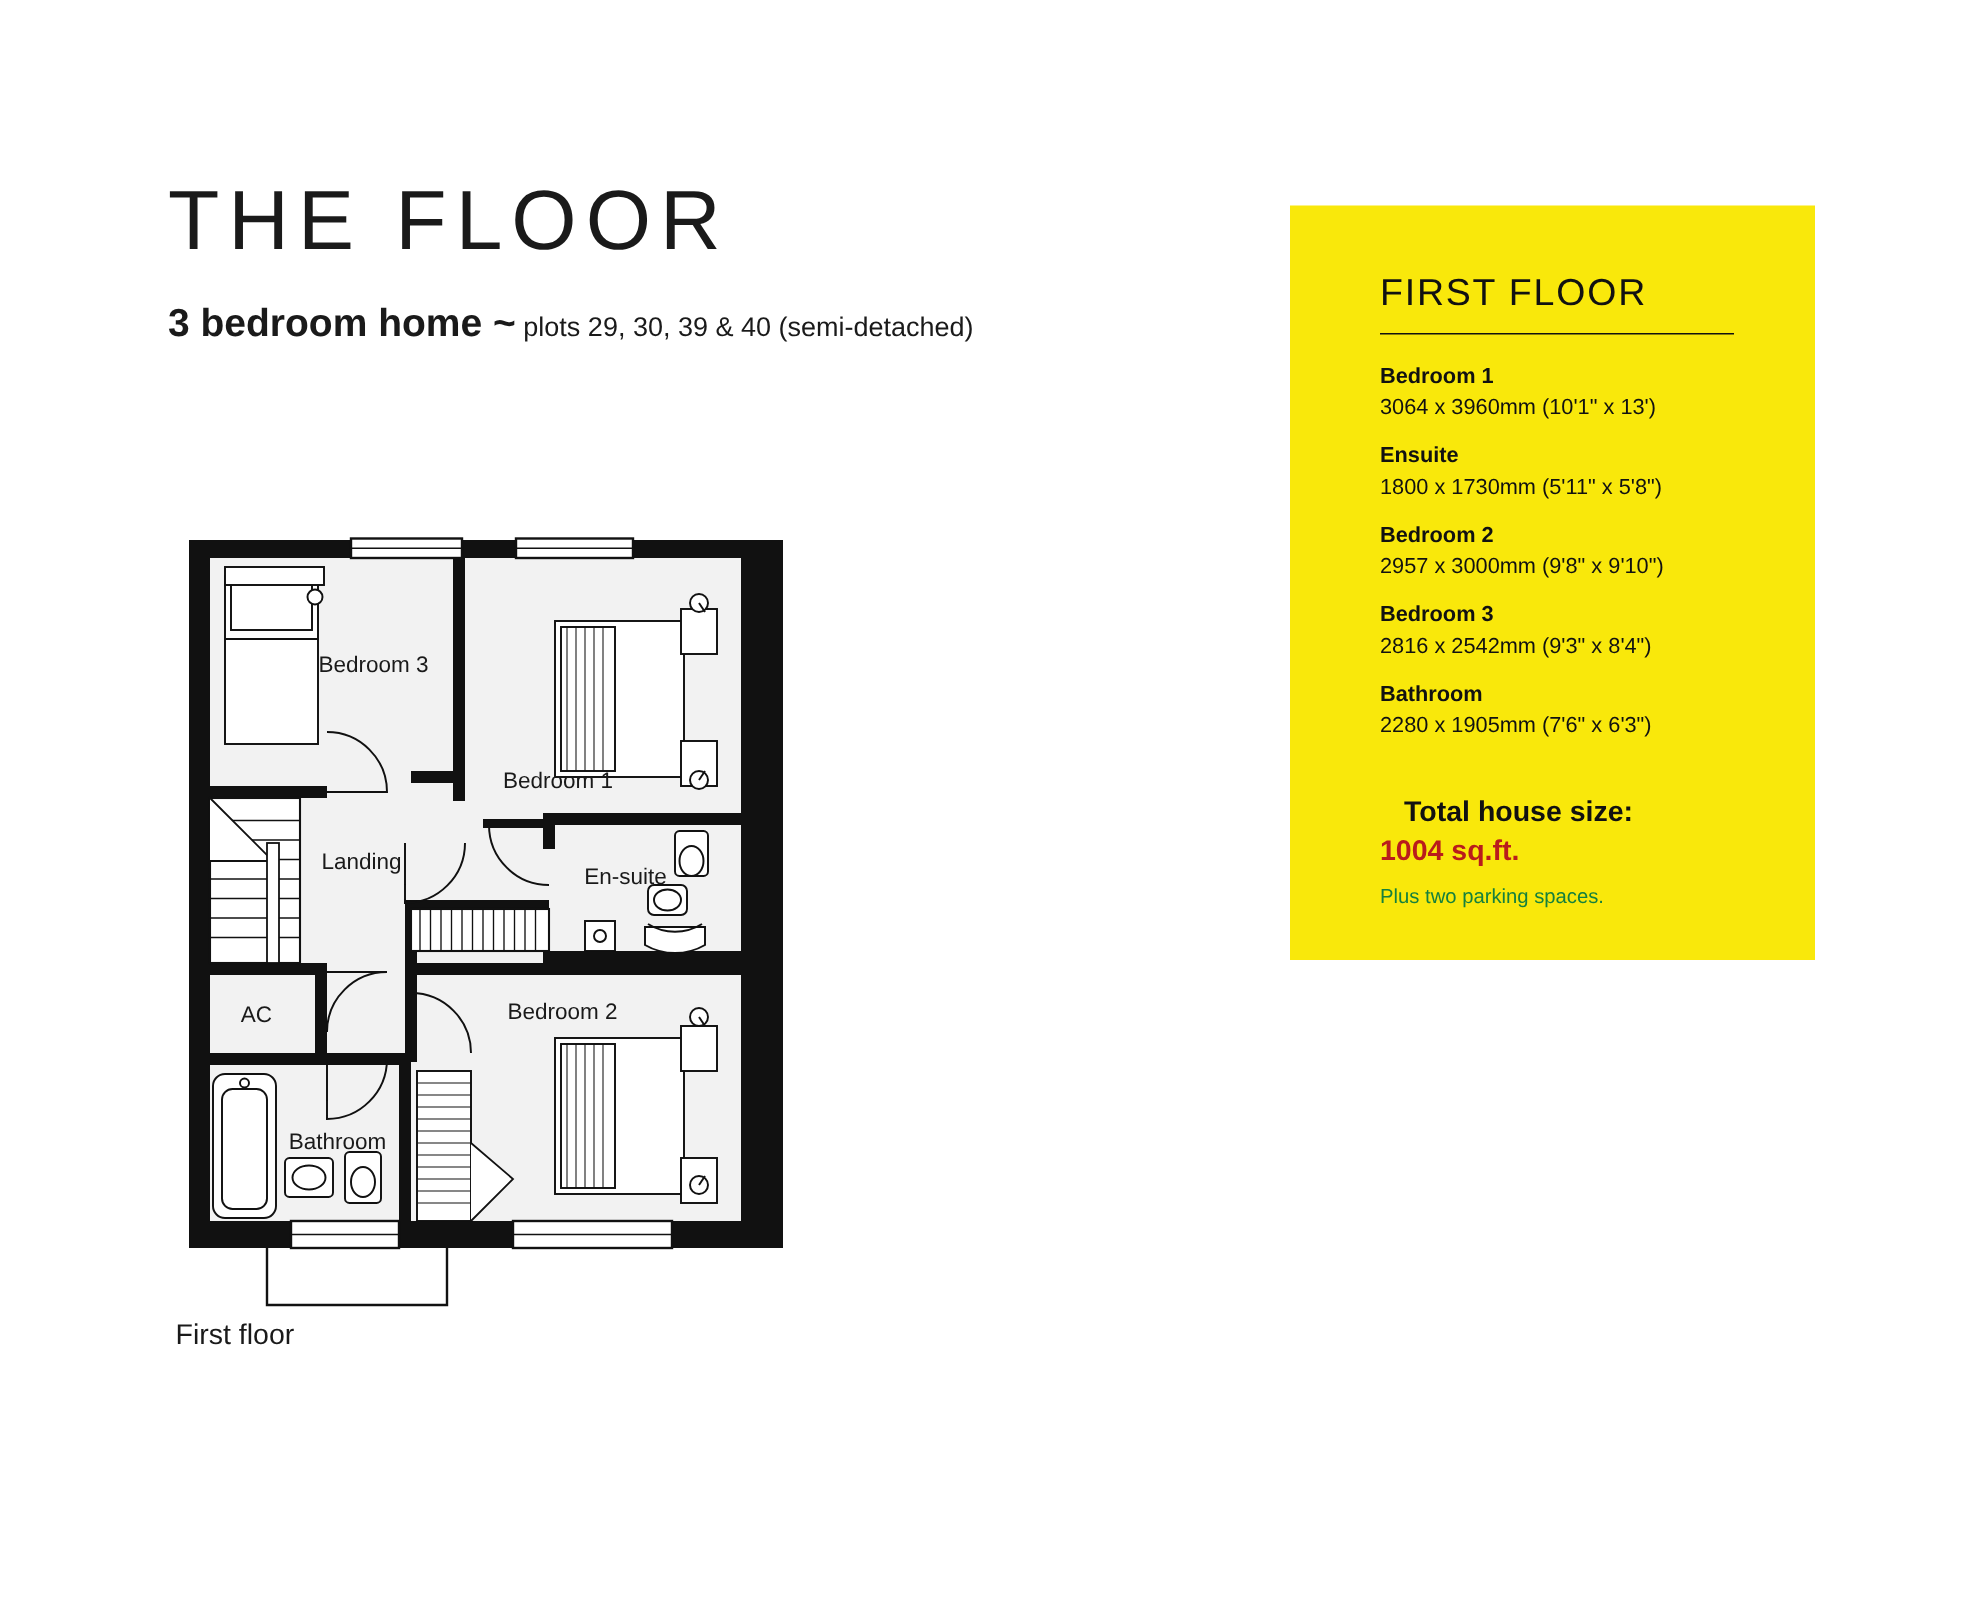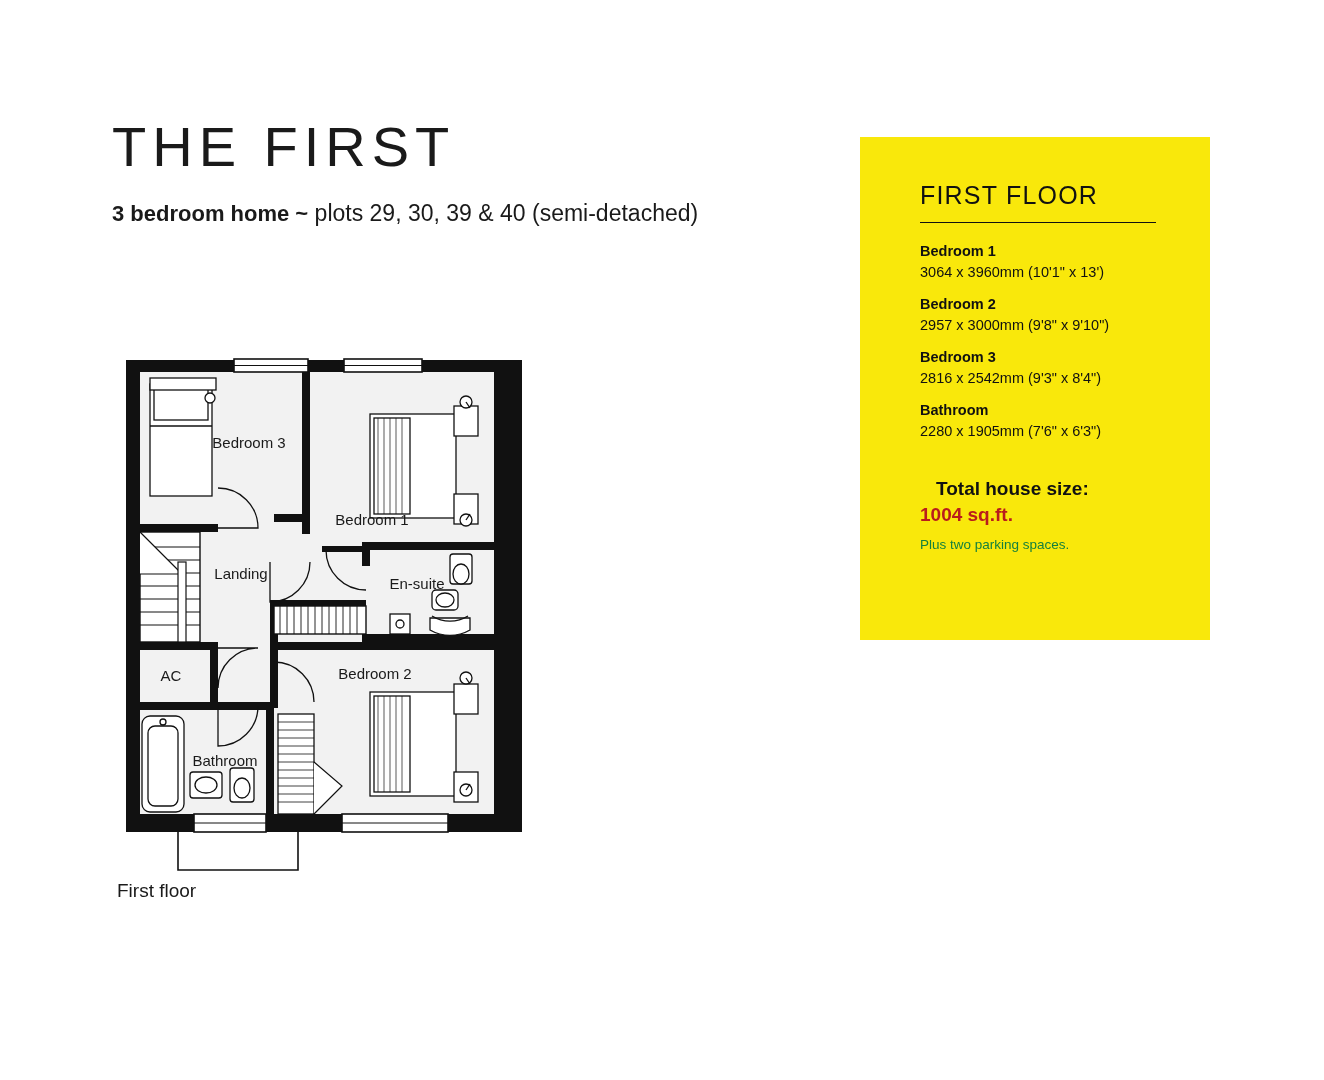--- a/index.html
+++ b/index.html
@@ -33,25 +33,25 @@
     white-space: nowrap;
   }
   #subtitle-row {
     margin-top: 22px;
     font-size: 20px;
     line-height: 1.3;
     white-space: nowrap;
   }
   #subtitle-strong {
     font-weight: 700;
-    font-size: 22px;
+    font-size: 26px;
   }
   #subtitle-rest {
     font-weight: 400;
-    font-size: 23px;
+    font-size: 18px;
   }
 
   
   #floorplan-wrap {
     position: absolute;
     left: 112px;
     top: 352px;
     width: 420px;
     height: 520px;
   }
@@ -131,21 +131,21 @@
   .rm-label {
     font-family: "Liberation Sans", sans-serif;
     font-size: 15px;
     fill: #1a1a1a;
   }
 </style>
 </head>
 <body>
 
 <div id="title-block">
-  <div id="plan-title">THE FIRST</div>
+  <div id="plan-title">THE FLOOR</div>
   <div id="subtitle-row">
     <span id="subtitle-strong">3 bedroom home ~</span><span id="subtitle-rest"> plots 29, 30, 39 &amp; 40 (semi-detached)</span>
   </div>
 </div>
 
 <div id="floorplan-wrap">
   <svg id="floorplan-svg" width="420" height="520" viewBox="110 350 420 520" xmlns="http://www.w3.org/2000/svg">
 
     <rect x="125" y="360" width="395" height="470" fill="#f2f2f2"></rect>
 
@@ -352,20 +352,24 @@
 
 <div id="info-panel">
   <div id="info-title">FIRST FLOOR</div>
   <div id="info-rule"></div>
 
   <div class="room-entry">
     <div class="room-name">Bedroom 1</div>
     <div class="room-dims">3064 x 3960mm (10'1" x 13')</div>
   </div>
   <div class="room-entry">
+    <div class="room-name">Ensuite</div>
+    <div class="room-dims">1800 x 1730mm (5'11" x 5'8")</div>
+  </div>
+  <div class="room-entry">
     <div class="room-name">Bedroom 2</div>
     <div class="room-dims">2957 x 3000mm (9'8" x 9'10")</div>
   </div>
   <div class="room-entry">
     <div class="room-name">Bedroom 3</div>
     <div class="room-dims">2816 x 2542mm (9'3" x 8'4")</div>
   </div>
   <div class="room-entry">
     <div class="room-name">Bathroom</div>
     <div class="room-dims">2280 x 1905mm (7'6" x 6'3")</div>

